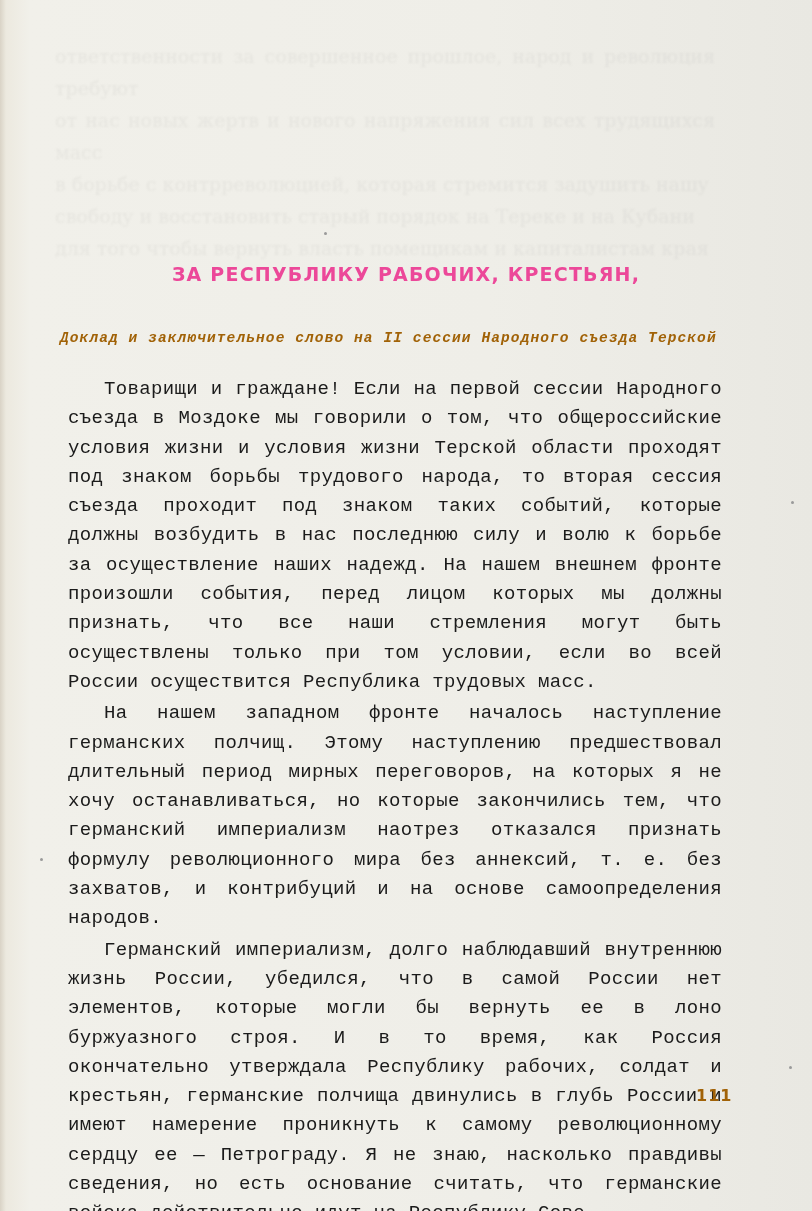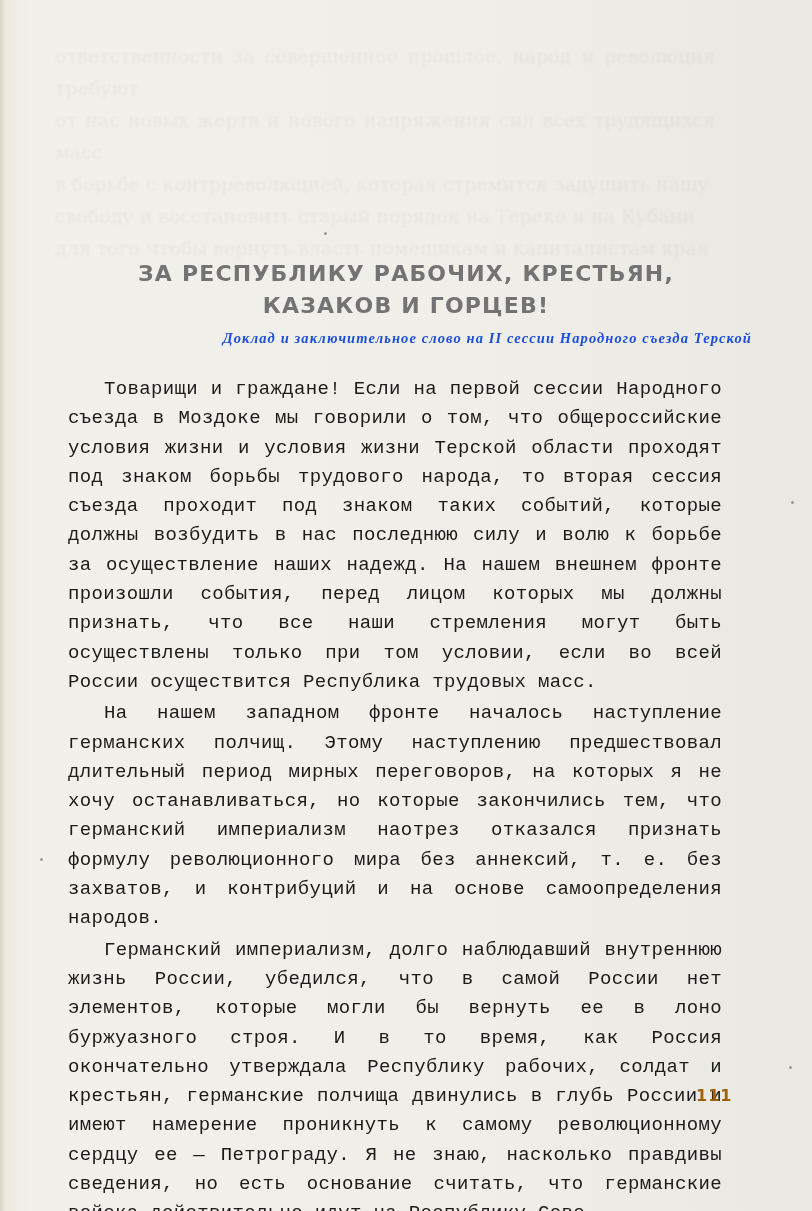--- a/index.html
+++ b/index.html
@@ -14,29 +14,29 @@
   .bleed {
     position: absolute; left: 55px; top: 40px; width: 660px; height: 200px;
     color: rgba(120,120,120,0.08);
     font-size: 19px; line-height: 32px; filter: blur(1.2px);
     white-space: pre-wrap; text-align: justify;
   }
   .title {
     position: absolute; left: 80px; width: 652px; top: 258px;
     text-align: center;
     font-family: "DejaVu Sans", sans-serif; font-weight: bold;
-    font-size: 22px; line-height: 32px; letter-spacing: 1.2px;
-    color: #737373;
+    font-size: 19px; line-height: 32px; letter-spacing: 1.2px;
+    color: #ec4899;
   }
   .subtitle {
     position: absolute; left: 60px; width: 692px; top: 328px;
-    text-align: right;
-    font-family: Liberation Serif, serif; font-style: italic; font-weight: bold;
+    text-align: left;
+    font-family: Liberation Mono, monospace; font-style: italic; font-weight: bold;
     font-size: 14.5px; line-height: 21px; letter-spacing: 1.1px;
-    color: #1d4ed8;
+    color: #a16207;
   }
   .body {
     position: absolute; left: 68px; width: 654px; top: 375px;
     font-family: Liberation Mono, monospace;
     font-size: 19px; line-height: 29.3px;
     text-align: justify; letter-spacing: 0.35px;
     color: #1b1b1b;
   }
   .body p { margin: 0; text-indent: 36px; }
   .body p + p { margin-top: 2px; }
@@ -52,21 +52,20 @@
 
 <div class="page">
   <div class="bleed">ответственности за совершенное прошлое, народ и революция требуют
 от нас новых жертв и нового напряжения сил всех трудящихся масс
 в борьбе с контрреволюцией, которая стремится задушить нашу
 свободу и восстановить старый порядок на Тереке и на Кубани
 для того чтобы вернуть власть помещикам и капиталистам края</div>
 
   <div class="title">
     <div>ЗА РЕСПУБЛИКУ РАБОЧИХ, КРЕСТЬЯН,</div>
-    <div>КАЗАКОВ И ГОРЦЕВ!</div>
   </div>
 
   <div class="subtitle">
     <div>Доклад и заключительное слово на II сессии Народного съезда Терской</div>
   </div>
 
   <div class="body">
     <p>Товарищи и граждане! Если на первой сессии Народного съезда в Моздоке мы говорили о том, что общероссийские условия жизни и условия жизни Терской области проходят под знаком борьбы трудового народа, то вторая сессия съезда проходит под знаком таких событий, которые должны возбудить в нас последнюю силу и волю к борьбе за осуществление наших надежд. На нашем внешнем фронте произошли события, перед лицом которых мы должны признать, что все наши стремления могут быть осуществлены только при том условии, если во всей России осуществится Республика трудовых масс.</p>
     <p>На нашем западном фронте началось наступление германских полчищ. Этому наступлению предшествовал длительный период мирных переговоров, на которых я не хочу останавливаться, но которые закончились тем, что германский империализм наотрез отказался признать формулу революционного мира без аннексий, т. е. без захватов, и контрибуций и на основе самоопределения народов.</p>
     <p>Германский империализм, долго наблюдавший внутреннюю жизнь России, убедился, что в самой России нет элементов, которые могли бы вернуть ее в лоно буржуазного строя. И в то время, как Россия окончательно утверждала Республику рабочих, солдат и крестьян, германские полчища двинулись в глубь России и имеют намерение проникнуть к самому революционному сердцу ее — Петрограду. Я не знаю, насколько правдивы сведения, но есть основание считать, что германские войска действительно идут на Республику Сове-</p>

